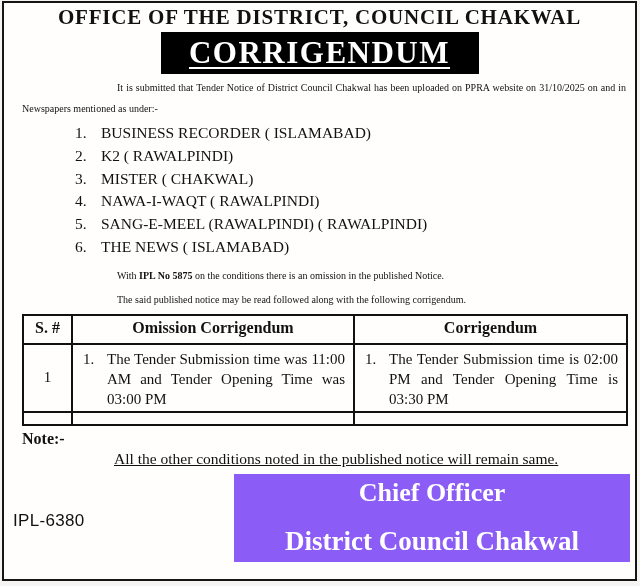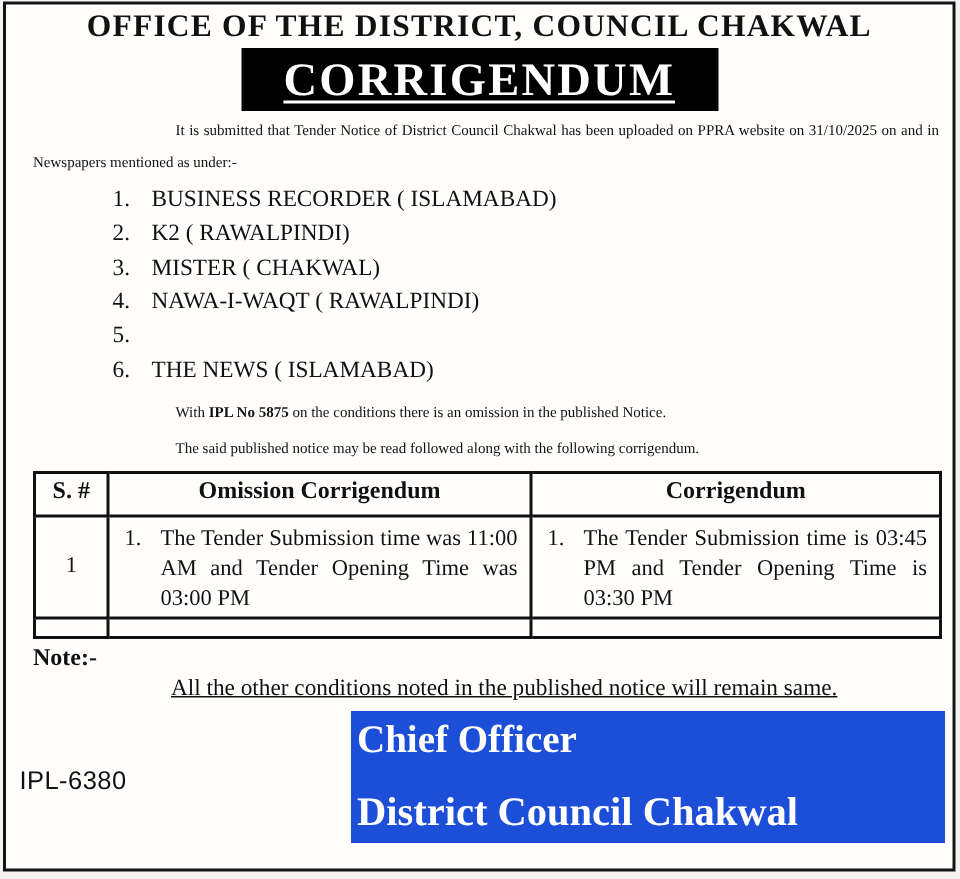--- a/index.html
+++ b/index.html
@@ -123,22 +123,23 @@
   .footer {
     position: relative;
     flex: 1;
     min-height: 70px;
   }
   .sig-box {
     position: absolute;
     right: 5px; top: 5px;
     width: 396px;
     min-height: 70px;
-    background: #1d4ed8;
+    background: #8b5cf6;
     color: #fff;
+    text-align: center;
     padding: 2px 4px 4px 4px;
   }
   .sig-line1 {
     font-size: 26px;
     line-height: 33px;
     font-weight: bold;
   }
   .sig-line2 {
     font-size: 27px;
     line-height: 33px;
@@ -180,20 +181,21 @@
     <li>
       <span class="num">3.</span>
       <span class="nm">MISTER ( CHAKWAL)</span>
     </li>
     <li>
       <span class="num">4.</span>
       <span class="nm">NAWA-I-WAQT ( RAWALPINDI)</span>
     </li>
     <li>
       <span class="num">5.</span>
+      <span class="nm">SANG-E-MEEL (RAWALPINDI) ( RAWALPINDI)</span>
     </li>
     <li>
       <span class="num">6.</span>
       <span class="nm">THE NEWS ( ISLAMABAD)</span>
     </li>
   </ol>
 
   <p class="para"><span>With </span><b>IPL No 5875</b><span> on the conditions there is an omission in the published Notice.</span></p>
 
   <p class="para">The said published notice may be read followed along with the following corrigendum.</p>
@@ -214,21 +216,21 @@
       <td class="sr">1</td>
       <td>
         <div class="cell-item">
           <span class="inum">1.</span>
           <span class="itxt">The Tender Submission time was 11:00 AM and Tender Opening Time was 03:00 PM</span>
         </div>
       </td>
       <td>
         <div class="cell-item">
           <span class="inum">1.</span>
-          <span class="itxt">The Tender Submission time is 03:45 PM and Tender Opening Time is 03:30 PM</span>
+          <span class="itxt">The Tender Submission time is 02:00 PM and Tender Opening Time is 03:30 PM</span>
         </div>
       </td>
     </tr>
     <tr class="empty-row">
       <td></td>
       <td></td>
       <td></td>
     </tr>
   </tbody>
     </table>

